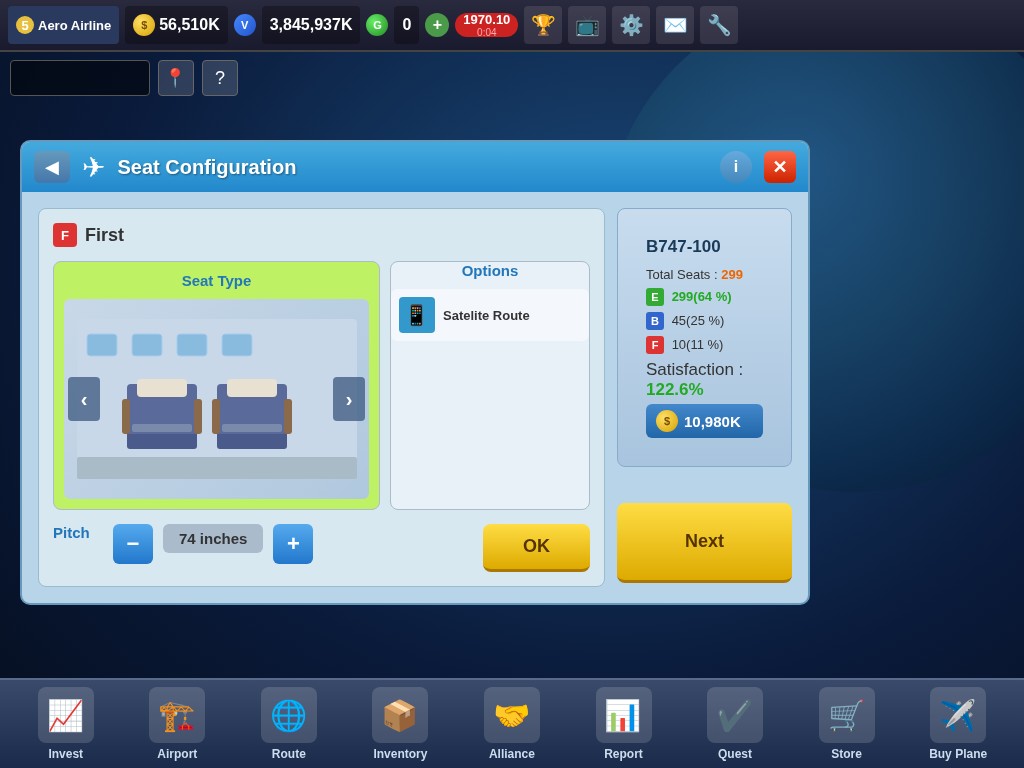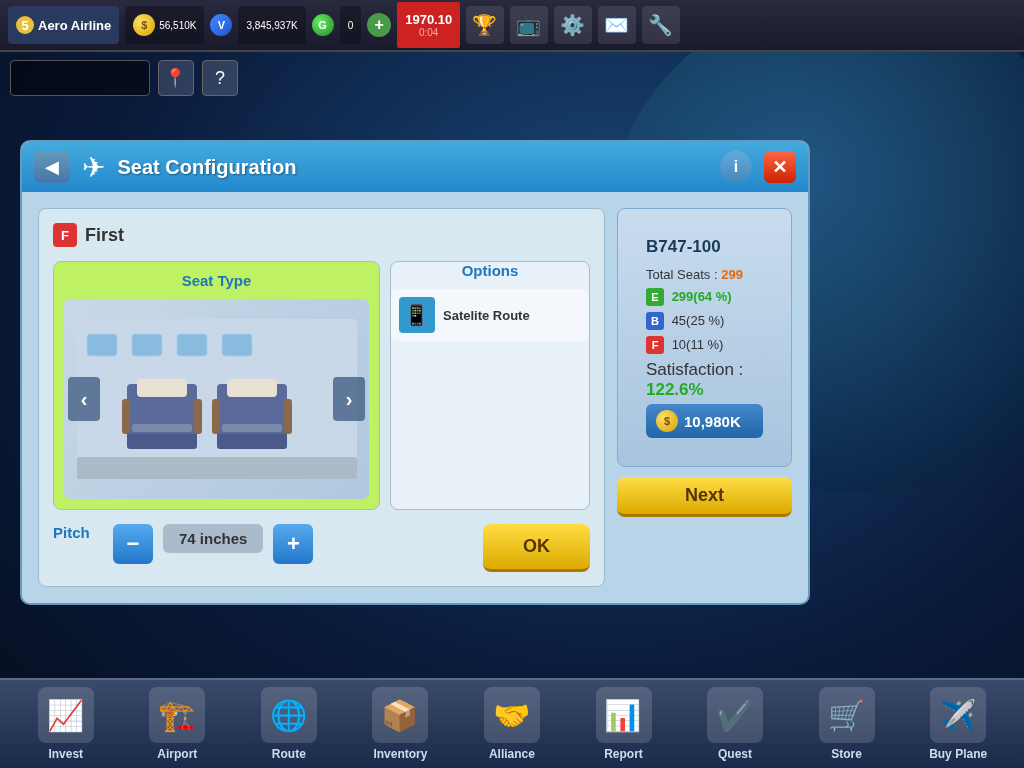--- a/index.html
+++ b/index.html
@@ -67,22 +67,22 @@
       background: radial-gradient(circle at 35% 35%, #ffe066, #d4a000);
       display: flex;
       align-items: center;
       justify-content: center;
       font-size: 11px;
       color: #7a5000;
       font-weight: bold;
     }
     .currency-block span {
       color: white;
-      font-size: 10px;
-      font-weight: normal;
+      font-size: 16px;
+      font-weight: bold;
     }
     .v-badge {
       width: 22px; height: 22px; border-radius: 50%;
       background: linear-gradient(135deg, #4488ff, #2255cc);
       display: flex; align-items: center; justify-content: center;
       color: white; font-size: 11px; font-weight: bold;
     }
     .g-badge {
       width: 22px; height: 22px; border-radius: 50%;
       background: radial-gradient(circle at 35% 35%, #66ee66, #228822);
@@ -94,23 +94,23 @@
       border: none;
       border-radius: 50%;
       width: 24px; height: 24px;
       color: white; font-size: 16px;
       cursor: pointer;
       display: flex; align-items: center; justify-content: center;
       font-weight: bold;
     }
     .time-block {
       background: #cc2222;
-      border-radius: 2px;
+      border-radius: 12px;
       padding: 2px 8px;
-      height: 46px;
+      height: 24px;
       display: flex; flex-direction: column;
       align-items: center; justify-content: center;
     }
     .time-block .year { color: white; font-size: 13px; font-weight: bold; }
     .time-block .time-sub { color: #ffaaaa; font-size: 10px; }
     .top-icon-btn {
       width: 38px; height: 38px;
       background: rgba(255,255,255,0.1);
       border-radius: 4px;
       display: flex; align-items: center; justify-content: center;
@@ -413,28 +413,29 @@
       background: radial-gradient(circle at 35% 35%, #ffe066, #d4a000);
       display: flex; align-items: center; justify-content: center;
       font-size: 11px; color: #7a5000; font-weight: bold;
     }
     .cost-val {
       color: white; font-size: 15px; font-weight: bold;
     }
     .next-btn {
       background: linear-gradient(180deg, #ffdd44, #ddaa00);
       border: none; border-radius: 8px;
-      padding: 8px;
+      padding: 28px;
       font-size: 18px;
       font-weight: bold;
       color: #553300;
       cursor: pointer;
       border-bottom: 3px solid #aa7700;
       text-align: center;
       width: 100%;
+      margin-top: 26px;
     }
 
     
     .bottom-nav {
       position: absolute;
       bottom: 0;
       left: 0;
       width: 100%;
       height: 90px;
       background: linear-gradient(180deg, #3a4a6a, #1a2a4a);

